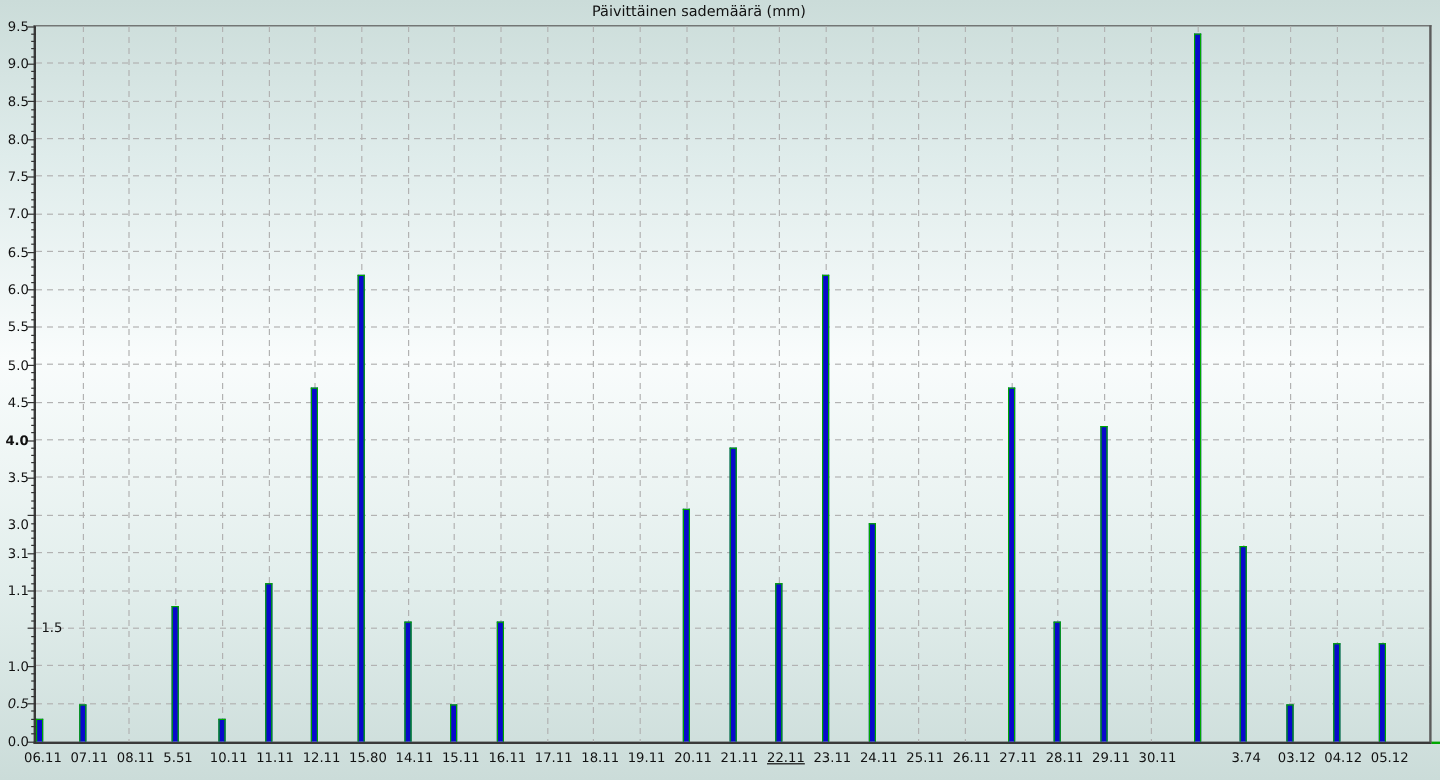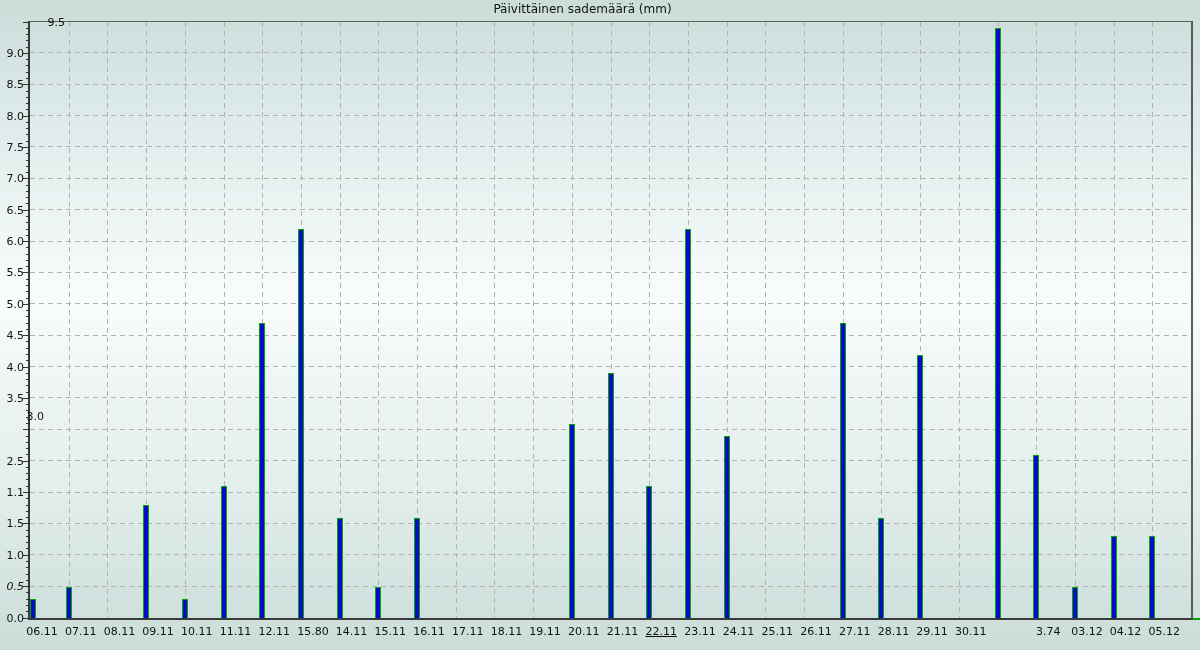--- a/index.html
+++ b/index.html
@@ -33,21 +33,21 @@
     background:#0909cb;
     border-left:1px solid #00a800;
     border-right:1px solid #00a800;
     border-top:1px solid #00a800;
   }
   .ylab{
     position:absolute;left:-28px;width:22px;text-align:right;
     font-size:11px;color:#111;line-height:13px;
   }
   .xlab{
-    position:absolute;width:44px;text-align:center;
+    position:absolute;width:44px;text-align:left;
     font-size:11px;color:#111;line-height:13px;
   }
   .tick-major{position:absolute;left:-7px;width:7px;height:1px;background:#333;}
   .tick-minor{position:absolute;left:-4px;width:4px;height:1px;background:#333;}
   .edge-artifact{position:absolute;height:2px;background:#00a800;}
 </style>
 </head>
 <body>
 
 <div id="chart-title">Päivittäinen sademäärä (mm)</div>
@@ -99,31 +99,31 @@
     <div class="grid-v" style="left: 1044.9px;"></div>
     <div class="grid-v" style="left: 1083.6px;"></div>
     <div class="grid-v" style="left: 1122.3px;"></div>
     <div class="tick-major" style="top: 595.5px;"></div>
     <div class="ylab" style="top: 589.5px;">0.0</div>
     <div class="tick-major" style="top: 564.132px;"></div>
     <div class="ylab" style="top: 558.132px; font-style: italic;">0.5</div>
     <div class="tick-major" style="top: 532.763px;"></div>
     <div class="ylab" style="top: 526.763px;">1.0</div>
     <div class="tick-major" style="top: 501.395px;"></div>
-    <div class="ylab" style="top: 495.395px;">1.5</div>
+    <div class="ylab" style="top: 495.395px; margin-left: 28px;">1.5</div>
     <div class="tick-major" style="top: 470.026px;"></div>
     <div class="ylab" style="top: 464.026px;">1.1</div>
     <div class="tick-major" style="top: 438.658px;"></div>
-    <div class="ylab" style="top: 432.658px;">2.5</div>
+    <div class="ylab" style="top: 432.658px;">3.1</div>
     <div class="tick-major" style="top: 407.289px;"></div>
-    <div class="ylab" style="top: 388px; margin-left: 20px;">3.0</div>
+    <div class="ylab" style="top: 409px;">3.0</div>
     <div class="tick-major" style="top: 375.921px;"></div>
     <div class="ylab" style="top: 369.921px;">3.5</div>
     <div class="tick-major" style="top: 344.553px;"></div>
-    <div class="ylab" style="top: 338.553px;">4.0</div>
+    <div class="ylab" style="top: 338.553px; font-weight: bold;">4.0</div>
     <div class="tick-major" style="top: 313.184px;"></div>
     <div class="ylab" style="top: 307.184px;">4.5</div>
     <div class="tick-major" style="top: 281.816px;"></div>
     <div class="ylab" style="top: 275.816px;">5.0</div>
     <div class="tick-major" style="top: 250.447px;"></div>
     <div class="ylab" style="top: 244.447px;">5.5</div>
     <div class="tick-major" style="top: 219.079px;"></div>
     <div class="ylab" style="top: 213.079px;">6.0</div>
     <div class="tick-major" style="top: 187.711px;"></div>
     <div class="ylab" style="top: 181.711px;">6.5</div>
@@ -131,21 +131,21 @@
     <div class="ylab" style="top: 150.342px;">7.0</div>
     <div class="tick-major" style="top: 124.974px;"></div>
     <div class="ylab" style="top: 118.974px;">7.5</div>
     <div class="tick-major" style="top: 93.6053px;"></div>
     <div class="ylab" style="top: 87.6053px;">8.0</div>
     <div class="tick-major" style="top: 62.2368px;"></div>
     <div class="ylab" style="top: 56.2368px;">8.5</div>
     <div class="tick-major" style="top: 30.8684px;"></div>
     <div class="ylab" style="top: 24.8684px;">9.0</div>
     <div class="tick-major" style="top: -0.5px;"></div>
-    <div class="ylab" style="top: -6.5px; margin-left: 41px;">9.5</div>
+    <div class="ylab" style="top: -6.5px;">9.5</div>
     <div class="tick-minor" style="top: 589.226px;"></div>
     <div class="tick-minor" style="top: 582.953px;"></div>
     <div class="tick-minor" style="top: 576.679px;"></div>
     <div class="tick-minor" style="top: 570.405px;"></div>
     <div class="tick-minor" style="top: 557.858px;"></div>
     <div class="tick-minor" style="top: 551.584px;"></div>
     <div class="tick-minor" style="top: 545.311px;"></div>
     <div class="tick-minor" style="top: 539.037px;"></div>
     <div class="tick-minor" style="top: 526.489px;"></div>
     <div class="tick-minor" style="top: 520.216px;"></div>
@@ -211,21 +211,21 @@
     <div class="tick-minor" style="top: 49.6895px;"></div>
     <div class="tick-minor" style="top: 43.4158px;"></div>
     <div class="tick-minor" style="top: 37.1421px;"></div>
     <div class="tick-minor" style="top: 24.5947px;"></div>
     <div class="tick-minor" style="top: 18.3211px;"></div>
     <div class="tick-minor" style="top: 12.0474px;"></div>
     <div class="tick-minor" style="top: 5.77368px;"></div>
     <div class="xlab" style="left: -10px; top: 603px;">06.11</div>
     <div class="xlab" style="left: 28.7px; top: 603px;">07.11</div>
     <div class="xlab" style="left: 67.4px; top: 603px;">08.11</div>
-    <div class="xlab" style="left: 106.1px; top: 603px;">09.11</div>
+    <div class="xlab" style="left: 106.1px; top: 603px;">5.51</div>
     <div class="xlab" style="left: 144.8px; top: 603px;">10.11</div>
     <div class="xlab" style="left: 183.5px; top: 603px;">11.11</div>
     <div class="xlab" style="left: 222.2px; top: 603px;">12.11</div>
     <div class="xlab" style="left: 260.9px; top: 603px;">15.80</div>
     <div class="xlab" style="left: 299.6px; top: 603px;">14.11</div>
     <div class="xlab" style="left: 338.3px; top: 603px;">15.11</div>
     <div class="xlab" style="left: 377px; top: 603px;">16.11</div>
     <div class="xlab" style="left: 415.7px; top: 603px;">17.11</div>
     <div class="xlab" style="left: 454.4px; top: 603px;">18.11</div>
     <div class="xlab" style="left: 493.1px; top: 603px;">19.11</div>

